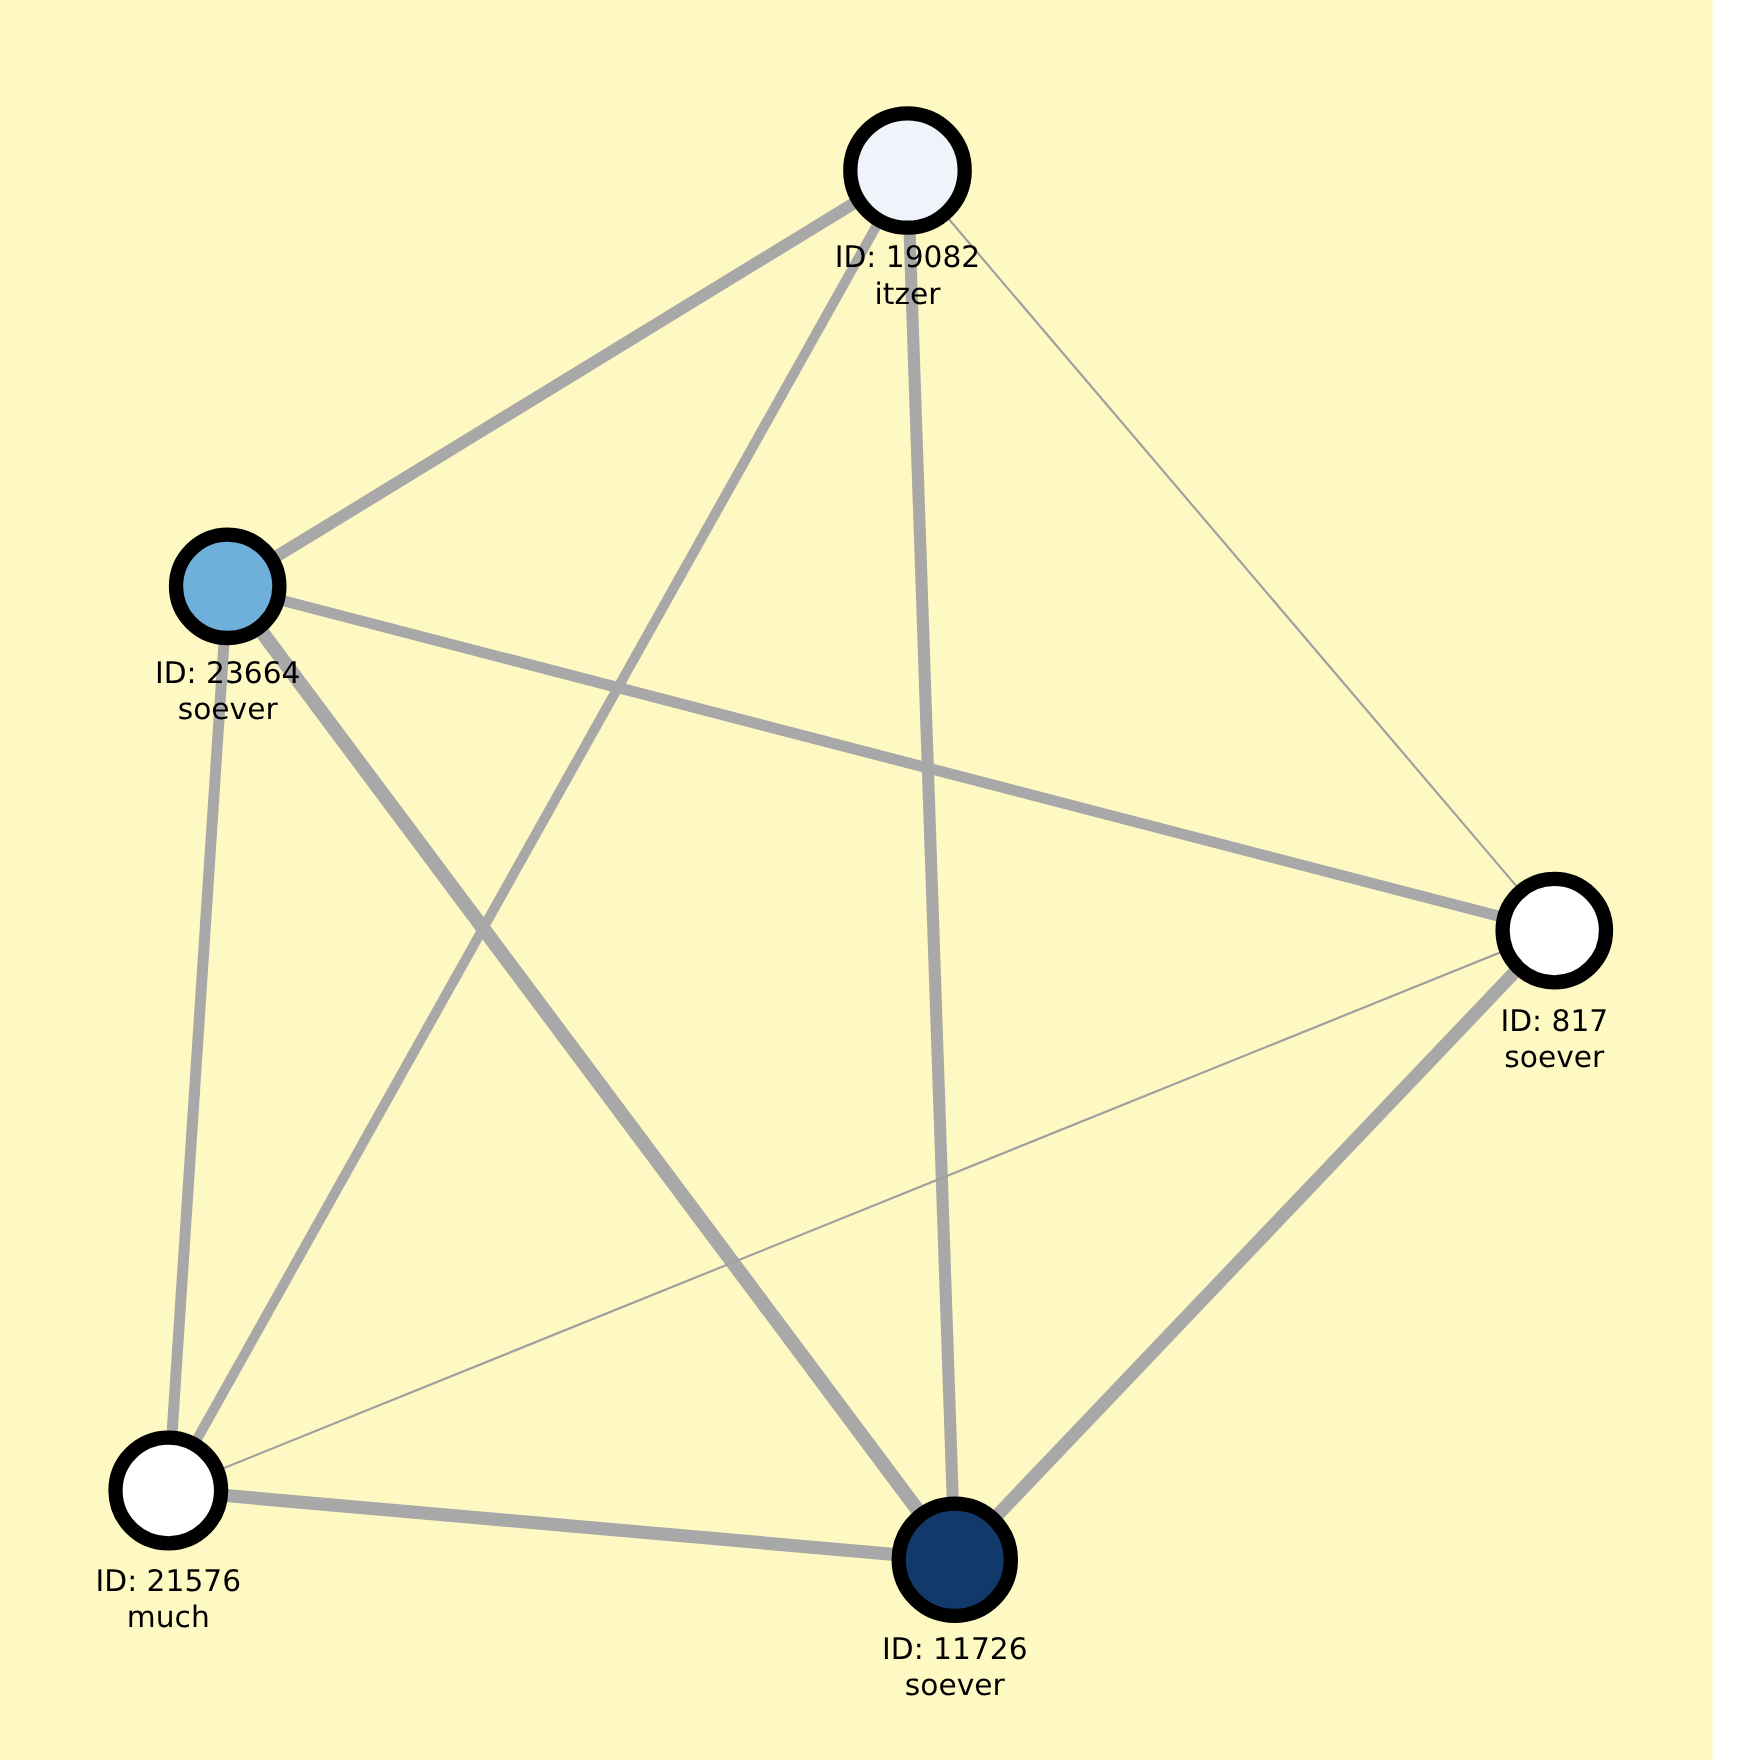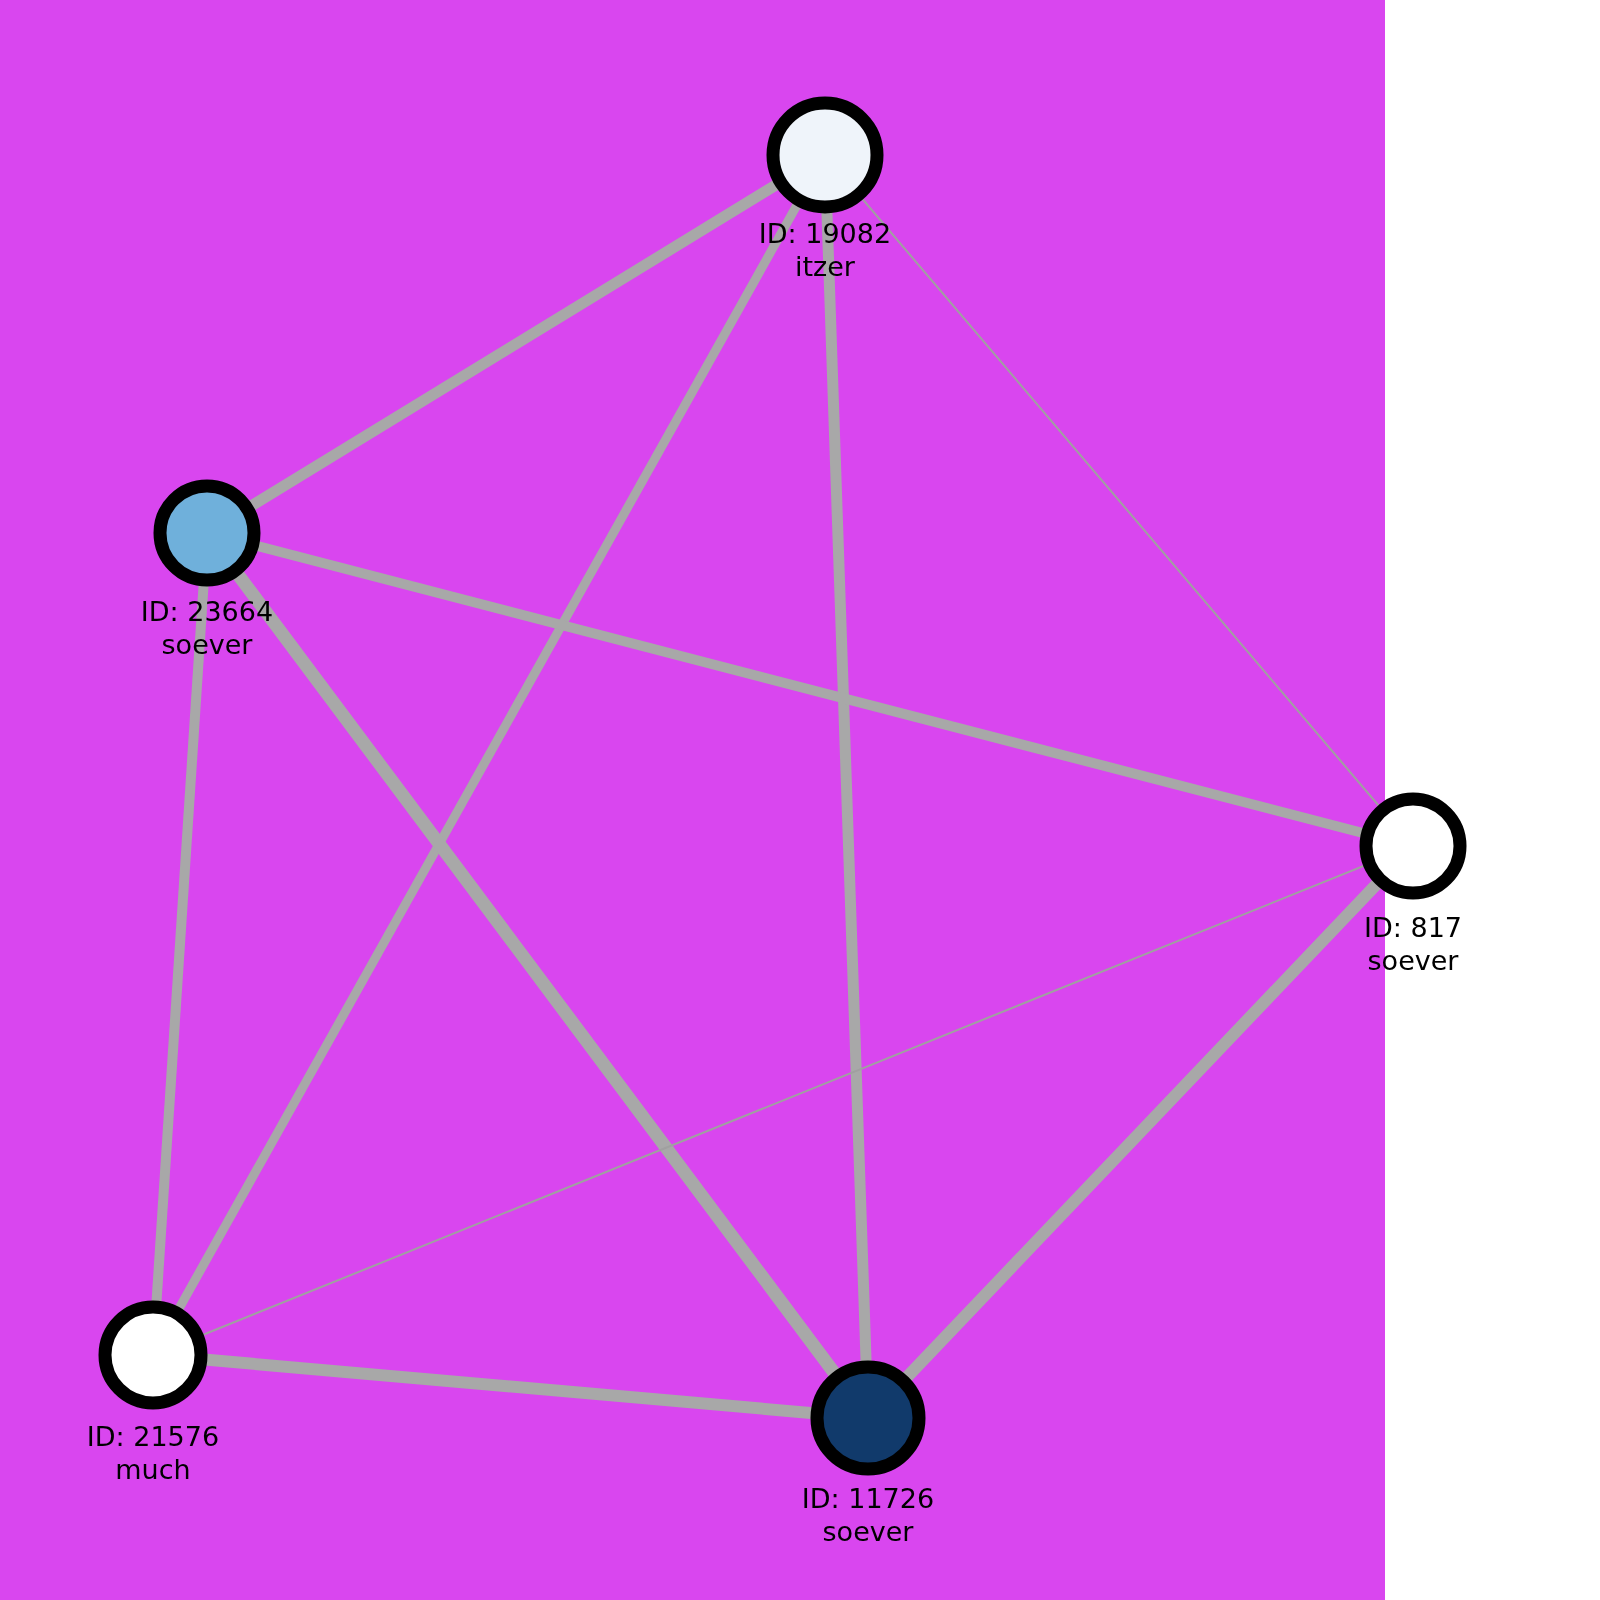--- a/index.html
+++ b/index.html
@@ -9,23 +9,23 @@
     background: #ffffff;
   }
   body {
     width: 1600px;
     height: 1600px;
     font-family: "DejaVu Sans", "Liberation Sans", sans-serif;
     overflow: hidden;
   }
   #graph-root {
     position: relative;
-    width: 1385px;
+    width: 1557px;
     height: 1600px;
-    background: #d946ef;
+    background: #fef9c3;
   }
   svg#graph-canvas {
     position: absolute;
     top: 0;
     left: 0;
     width: 1600px;
     height: 1600px;
     display: block;
   }
   .edge-line {

